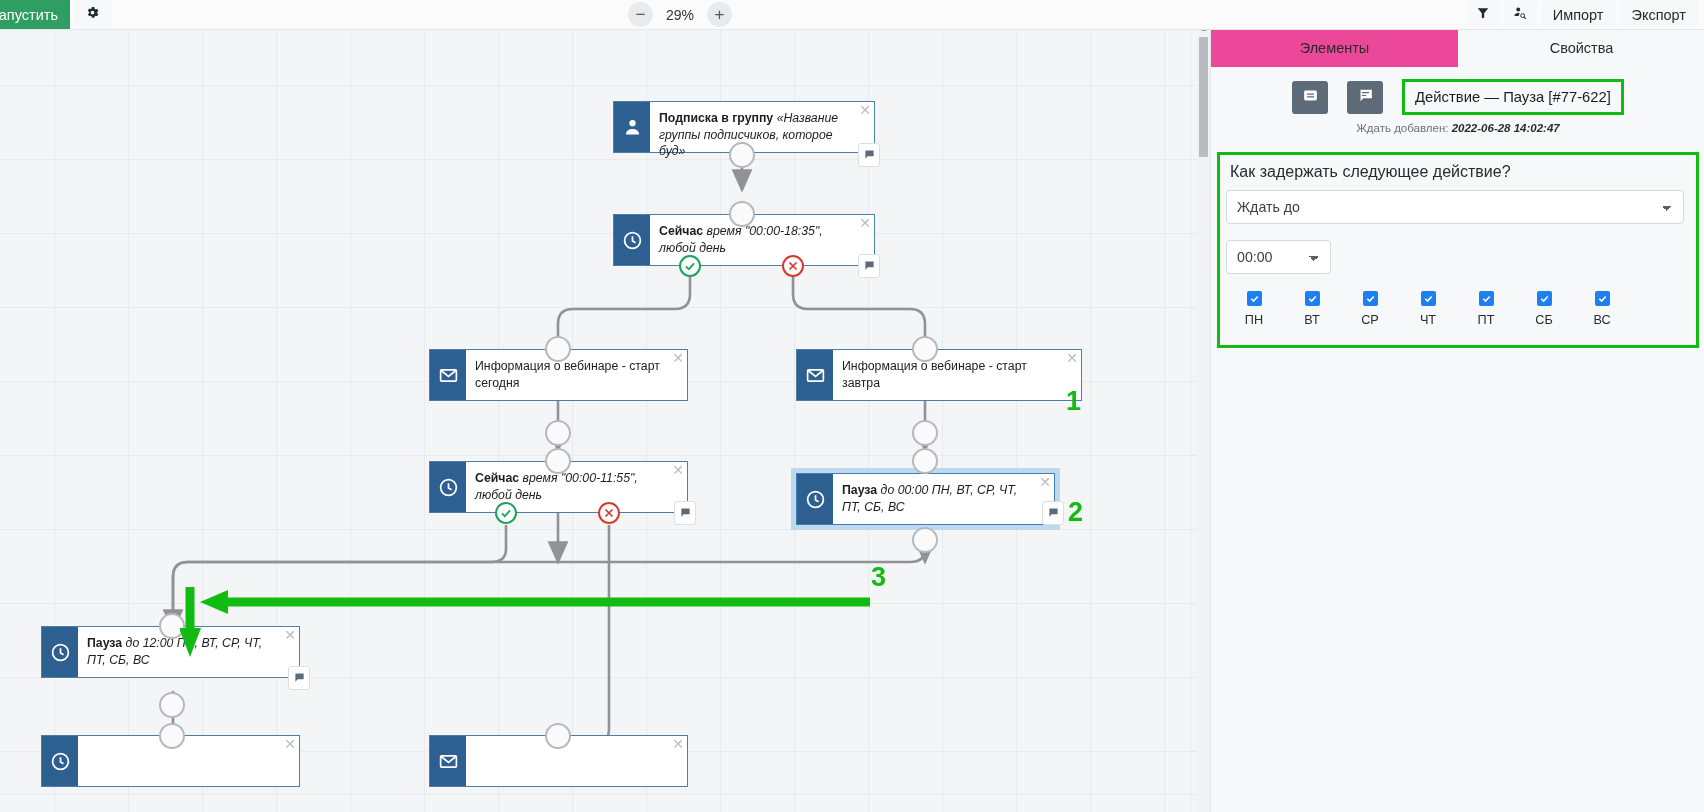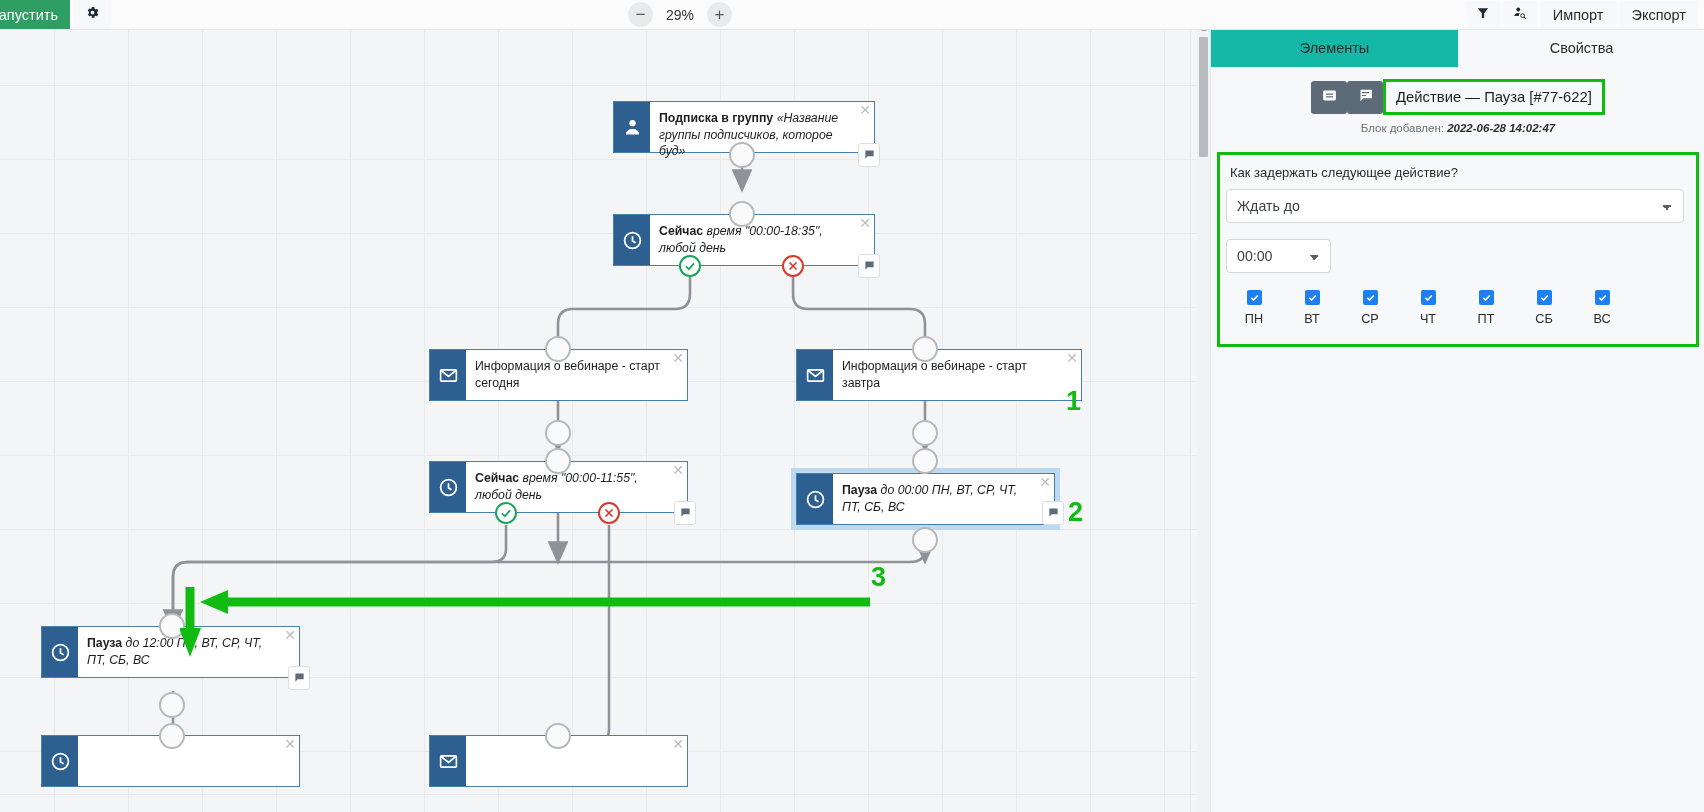--- a/index.html
+++ b/index.html
@@ -56,31 +56,31 @@
 
   
   .vscroll{position:absolute;right:0;top:29px;width:13px;height:783px;background:#f1f2f3;z-index:30;}
   .vscroll .thumb{position:absolute;left:2px;top:8px;width:9px;height:120px;background:#b8bcc0;border-radius:1px;cursor:pointer;}
   .vscroll .uparrow{position:absolute;left:2px;top:-6px;width:10px;height:10px;color:#9aa0a5;font-size:9px;text-align:center;line-height:10px;}
 
   
   .panel{position:absolute;left:1210px;top:29px;width:494px;height:783px;background:#f7f8f9;border-left:1px solid #e3e5e8;}
   .tabs{display:flex;height:38px;}
   .tab{flex:1;display:flex;align-items:center;justify-content:center;font-size:14.5px;color:#2b2b2b;cursor:pointer;}
-  .tab.active{background:#14b8a6;align-items:center;}
+  .tab.active{background:#ec4899;align-items:center;}
   .tab.inactive{background:#f7f8f9;}
   .blockhead{padding:12px 0 0 0;text-align:center;}
-  .headrow{display:flex;align-items:center;justify-content:center;gap:0;}
+  .headrow{display:flex;align-items:center;justify-content:center;gap:19px;}
   .sqbtn{width:36px;height:33px;background:#5d6b78;border-radius:3px;display:flex;align-items:center;justify-content:center;cursor:pointer;}
   .sqbtn svg{width:17px;height:17px;}
   .blocktitle{border:3px solid #11bb11;padding:7px 10px;font-size:14.8px;color:#1d1d1d;background:#f7f8f9;}
   .added{font-size:11.5px;color:#6b7278;margin-top:7px;}
   .added b{color:#2b2b2b;font-style:italic;}
   .formbox{margin:18px 6px 0 6px;border:3px solid #11bb11;padding:8px 12px 18px 6px;position:relative;}
-  .flabel{font-size:13px;color:#2b2b2b;margin:-19px 0 9px 4px;background:#f7f8f9;display:inline-block;padding-right:4px;}
+  .flabel{font-size:16px;color:#2b2b2b;margin:-19px 0 9px 4px;background:#f7f8f9;display:inline-block;padding-right:4px;}
   .sel{width:100%;box-sizing:border-box;height:34px;border:1px solid #d6d9dc;border-radius:4px;background:#fff;font-size:14.2px;color:#3c4146;padding:0 10px;appearance:none;font-family:"Liberation Sans",sans-serif;cursor:pointer;
     background-image:linear-gradient(45deg,transparent 50%,#5a6068 50%),linear-gradient(135deg,#5a6068 50%,transparent 50%);
     background-position:calc(100% - 16px) 15px,calc(100% - 11px) 15px;background-size:5px 5px,5px 5px;background-repeat:no-repeat;}
   .sel.time{width:105px;margin-top:16px;}
   .days{display:flex;gap:18px;margin:16px 0 0 8px;}
   .day{width:40px;text-align:center;}
   .day .cb{width:15px;height:15px;background:#1d7ff0;border-radius:2px;display:inline-flex;align-items:center;justify-content:center;cursor:pointer;}
   .day .cb svg{width:11px;height:11px;}
   .day .dl{font-size:12.7px;color:#2b2b2b;margin-top:5px;}
 </style>
@@ -377,21 +377,21 @@
           <span>
             <svg viewBox="0 0 24 24">
                 <path d="M3 4h18v12H9l-4 4V4Z" fill="#fff"></path>
                 <path d="M7 8h10M7 12h6" stroke="#5d6b78" stroke-width="1.7"></path>
               </svg>
           </span>
         </div>
         <div class="blocktitle">Действие — Пауза [#77-622]</div>
       </div>
       <div class="added">
-        <span>Блок добавлен:</span>
+        <span>Ждать добавлен:</span>
         <b>2022-06-28 14:02:47</b>
       </div>
     </div>
 
     <div class="formbox">
       <div class="flabel">Как задержать следующее действие?</div>
       <select class="sel">
         <option>Ждать до</option>
       </select>
       <select class="sel time">

